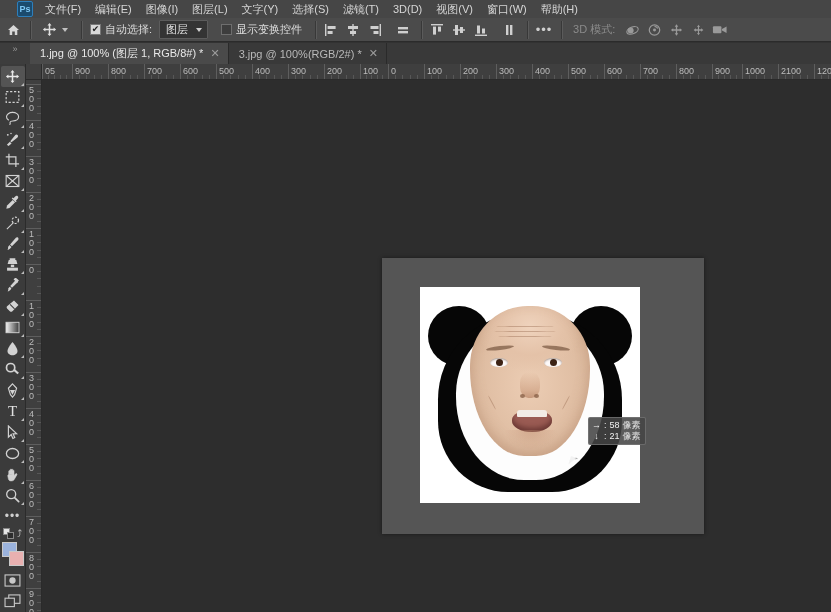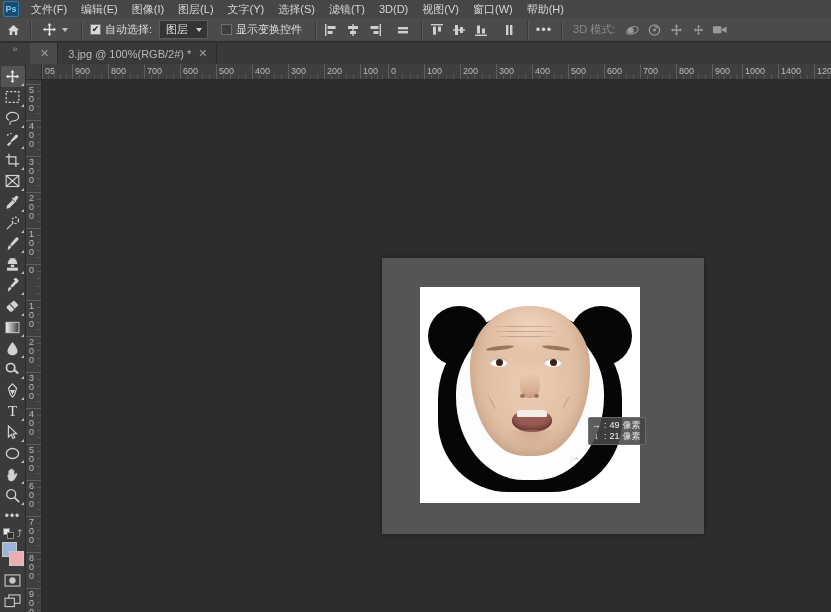--- a/index.html
+++ b/index.html
@@ -21,21 +21,21 @@
   
   .menubar {
     position: absolute; left: 0; top: 0;
     width: 831px; height: 18px;
     background: #464646;
     display: flex; align-items: center;
     box-sizing: border-box;
   }
   .ps-logo {
     width: 16px; height: 16px;
-    margin: 0 5px 0 3px;
+    margin: 0 5px 0 17px;
     background: #1b4b6e;
     border: 1px solid #2d7fbc;
     border-radius: 2px;
     box-sizing: border-box;
     display: flex; align-items: center; justify-content: center;
     font-size: 9px; color: #7fc8f5;
     font-weight: bold;
     line-height: 1;
   }
   .menu-item {
@@ -586,20 +586,21 @@
       <svg width="16" height="13" viewBox="0 0 17 13">
         <rect x="1" y="3" width="9" height="7.5" rx="1" fill="#9a9a9a"></rect>
         <path d="M10.6 6 L15.5 3.4 V10.2 L10.6 7.6 Z" fill="#9a9a9a"></path>
       </svg>
     </div>
   </div>
 
   <div class="tabbar">
     <div class="panel-expand">»</div>
     <div class="tab active">
+      <span>1.jpg @ 100% (图层 1, RGB/8#) *</span>
       <span class="tab-close">✕</span>
     </div>
     <div class="tab">
       <span>3.jpg @ 100%(RGB/2#) *</span>
       <span class="tab-close">✕</span>
     </div>
   </div>
 
   <div class="toolbar">
 
@@ -926,21 +927,21 @@
       <div class="rh-minor" style="left: 682px;"></div>
       <div class="rh-minor" style="left: 688px;"></div>
       <div class="rh-minor" style="left: 694px;"></div>
       <div class="rh-tick" style="left: 700px;"></div>
       <div class="rh-lab" style="left: 700px;">1000</div>
       <div class="rh-minor" style="left: 707.2px;"></div>
       <div class="rh-minor" style="left: 714.4px;"></div>
       <div class="rh-minor" style="left: 721.6px;"></div>
       <div class="rh-minor" style="left: 728.8px;"></div>
       <div class="rh-tick" style="left: 736px;"></div>
-      <div class="rh-lab" style="left: 736px;">1400</div>
+      <div class="rh-lab" style="left: 736px;">2100</div>
       <div class="rh-minor" style="left: 743.2px;"></div>
       <div class="rh-minor" style="left: 750.4px;"></div>
       <div class="rh-minor" style="left: 757.6px;"></div>
       <div class="rh-minor" style="left: 764.8px;"></div>
       <div class="rh-tick" style="left: 772px;"></div>
       <div class="rh-lab" style="left: 772px;">1200</div>
       <div class="rh-minor" style="left: 779.2px;"></div>
       <div class="rh-minor" style="left: 786.4px;"></div>
     </div>
   <div class="ruler-v" id="ruler-v">
@@ -1124,21 +1125,21 @@
         <div class="wrinkle" style="left:88px;top:96px;width:16px;transform:rotate(-62deg);"></div>
       </div>
     </div>
 
     <div class="cursor-arrow"></div>
 
     <div class="measure-tip">
       <div class="tip-row">
         <span class="tip-axis">→</span>
         <span>:</span>
-        <span>49</span>
+        <span>58</span>
         <span class="tip-unit">像素</span>
       </div>
       <div class="tip-row">
         <span class="tip-axis">↓</span>
         <span>:</span>
         <span>21</span>
         <span class="tip-unit">像素</span>
       </div>
     </div>
   </div>

